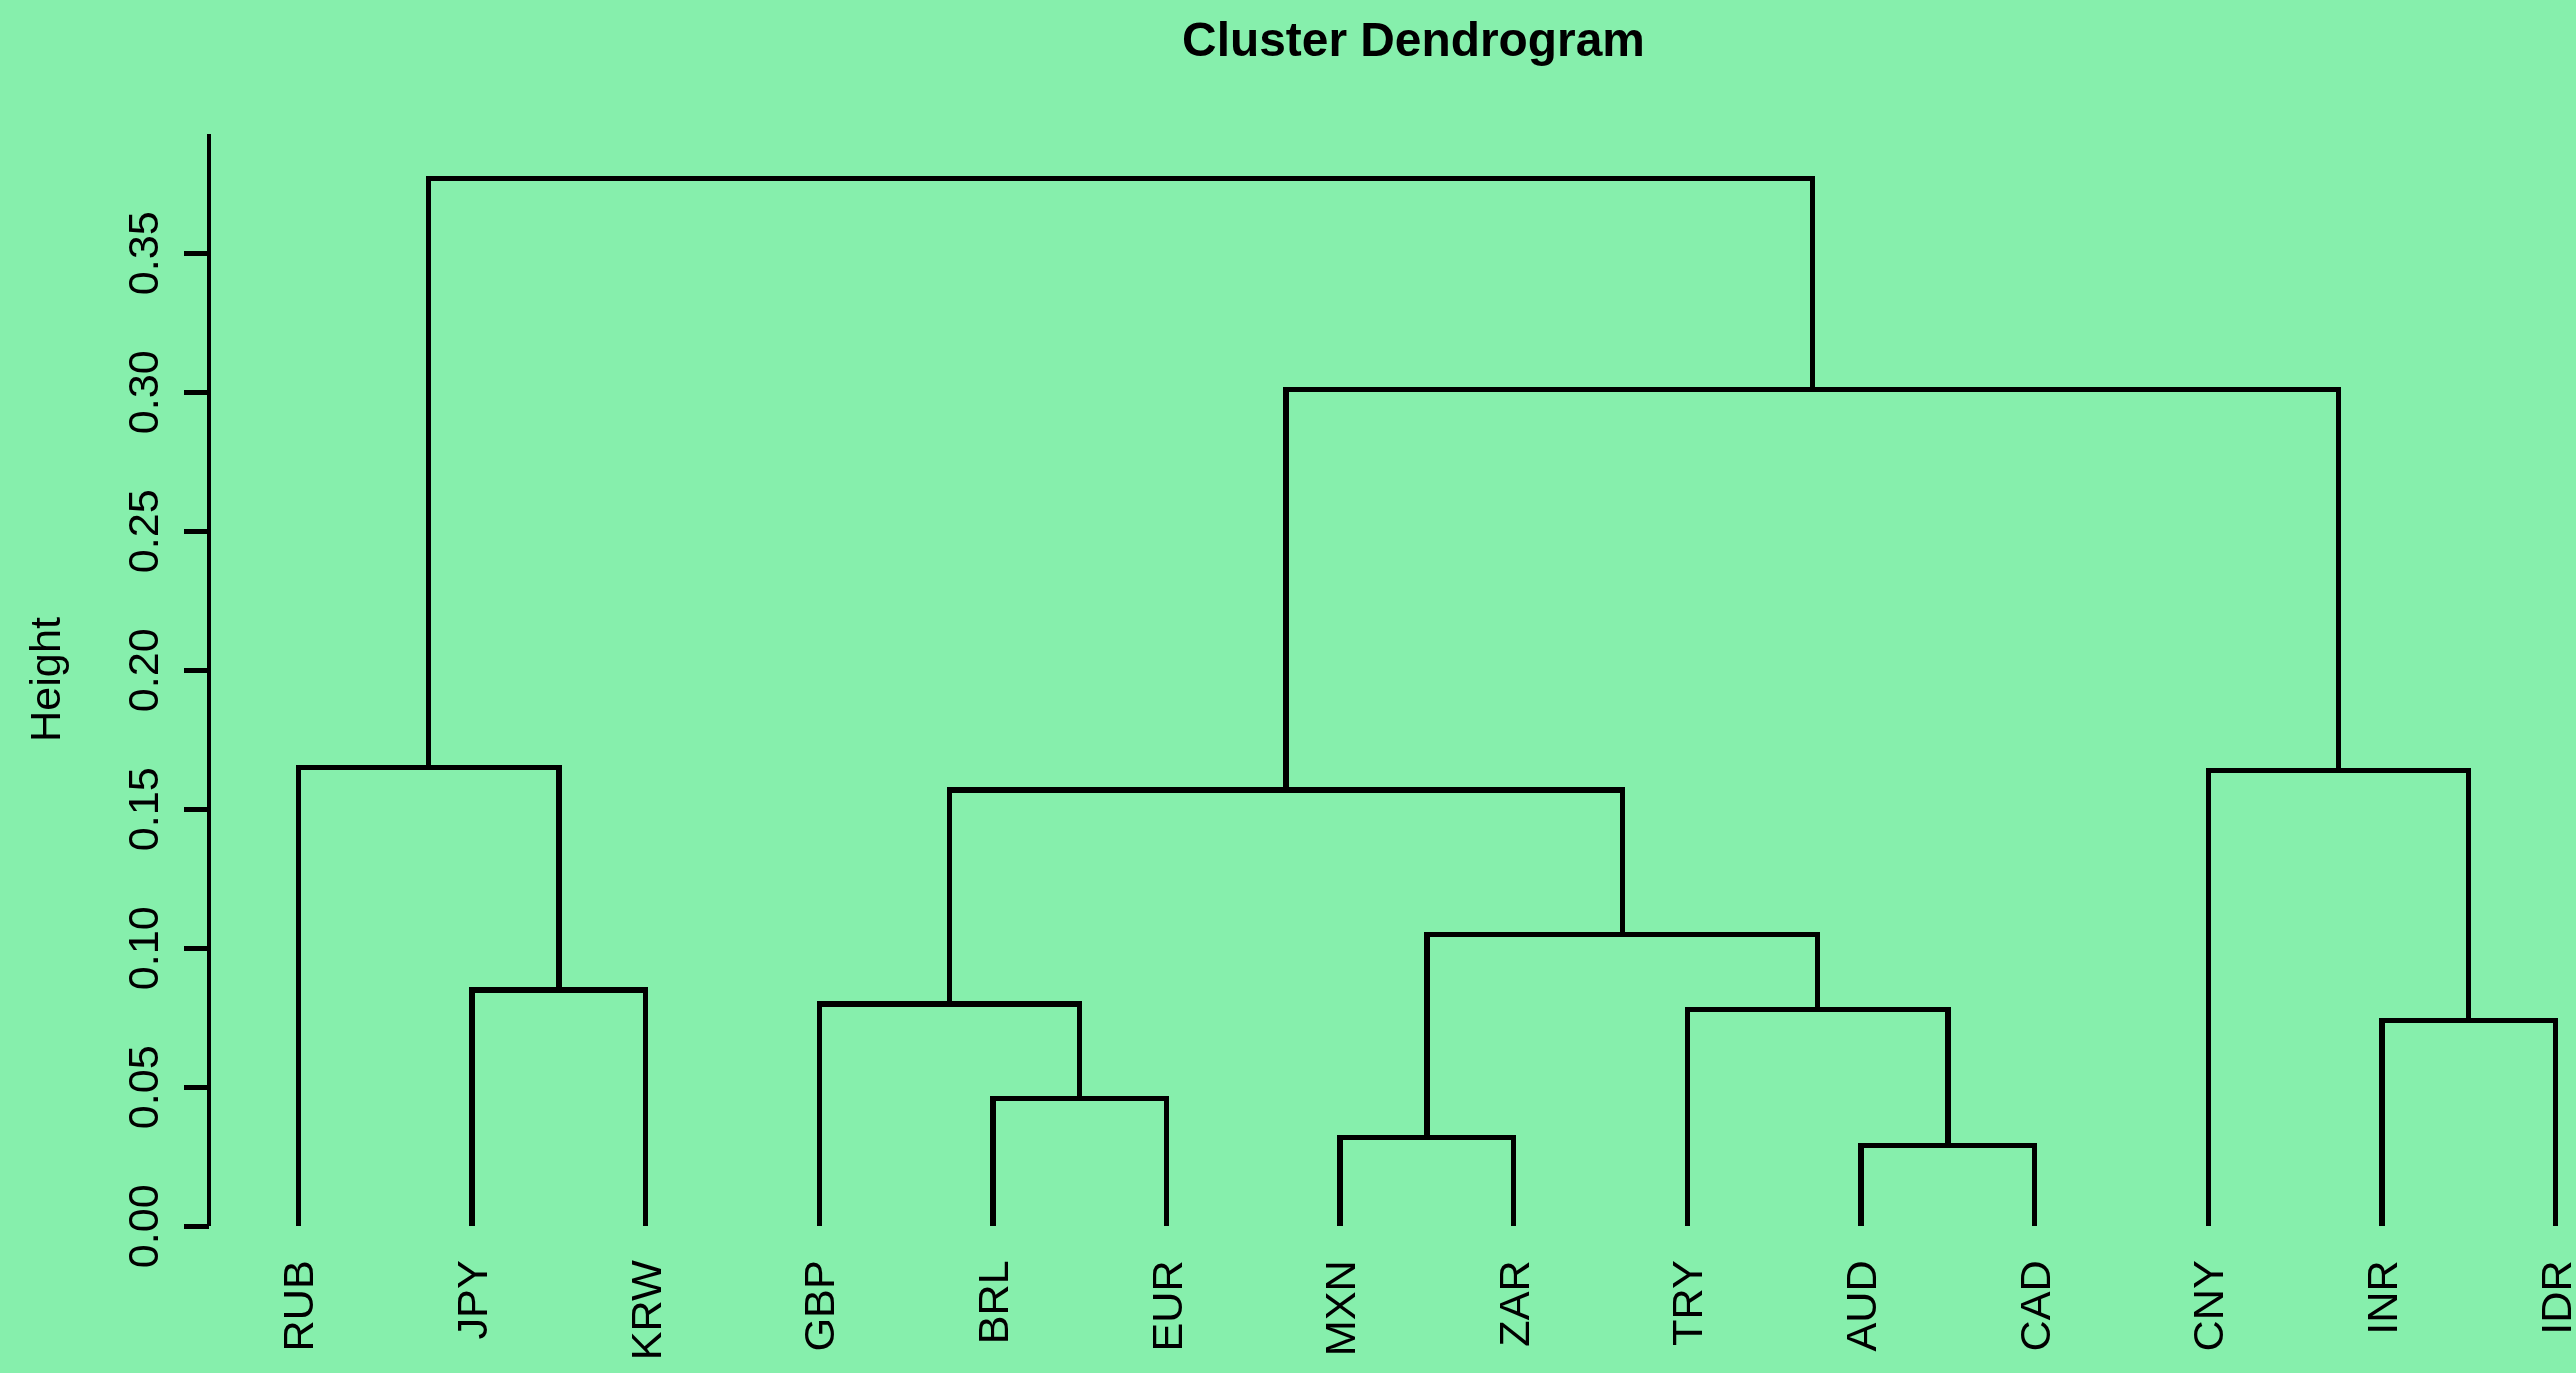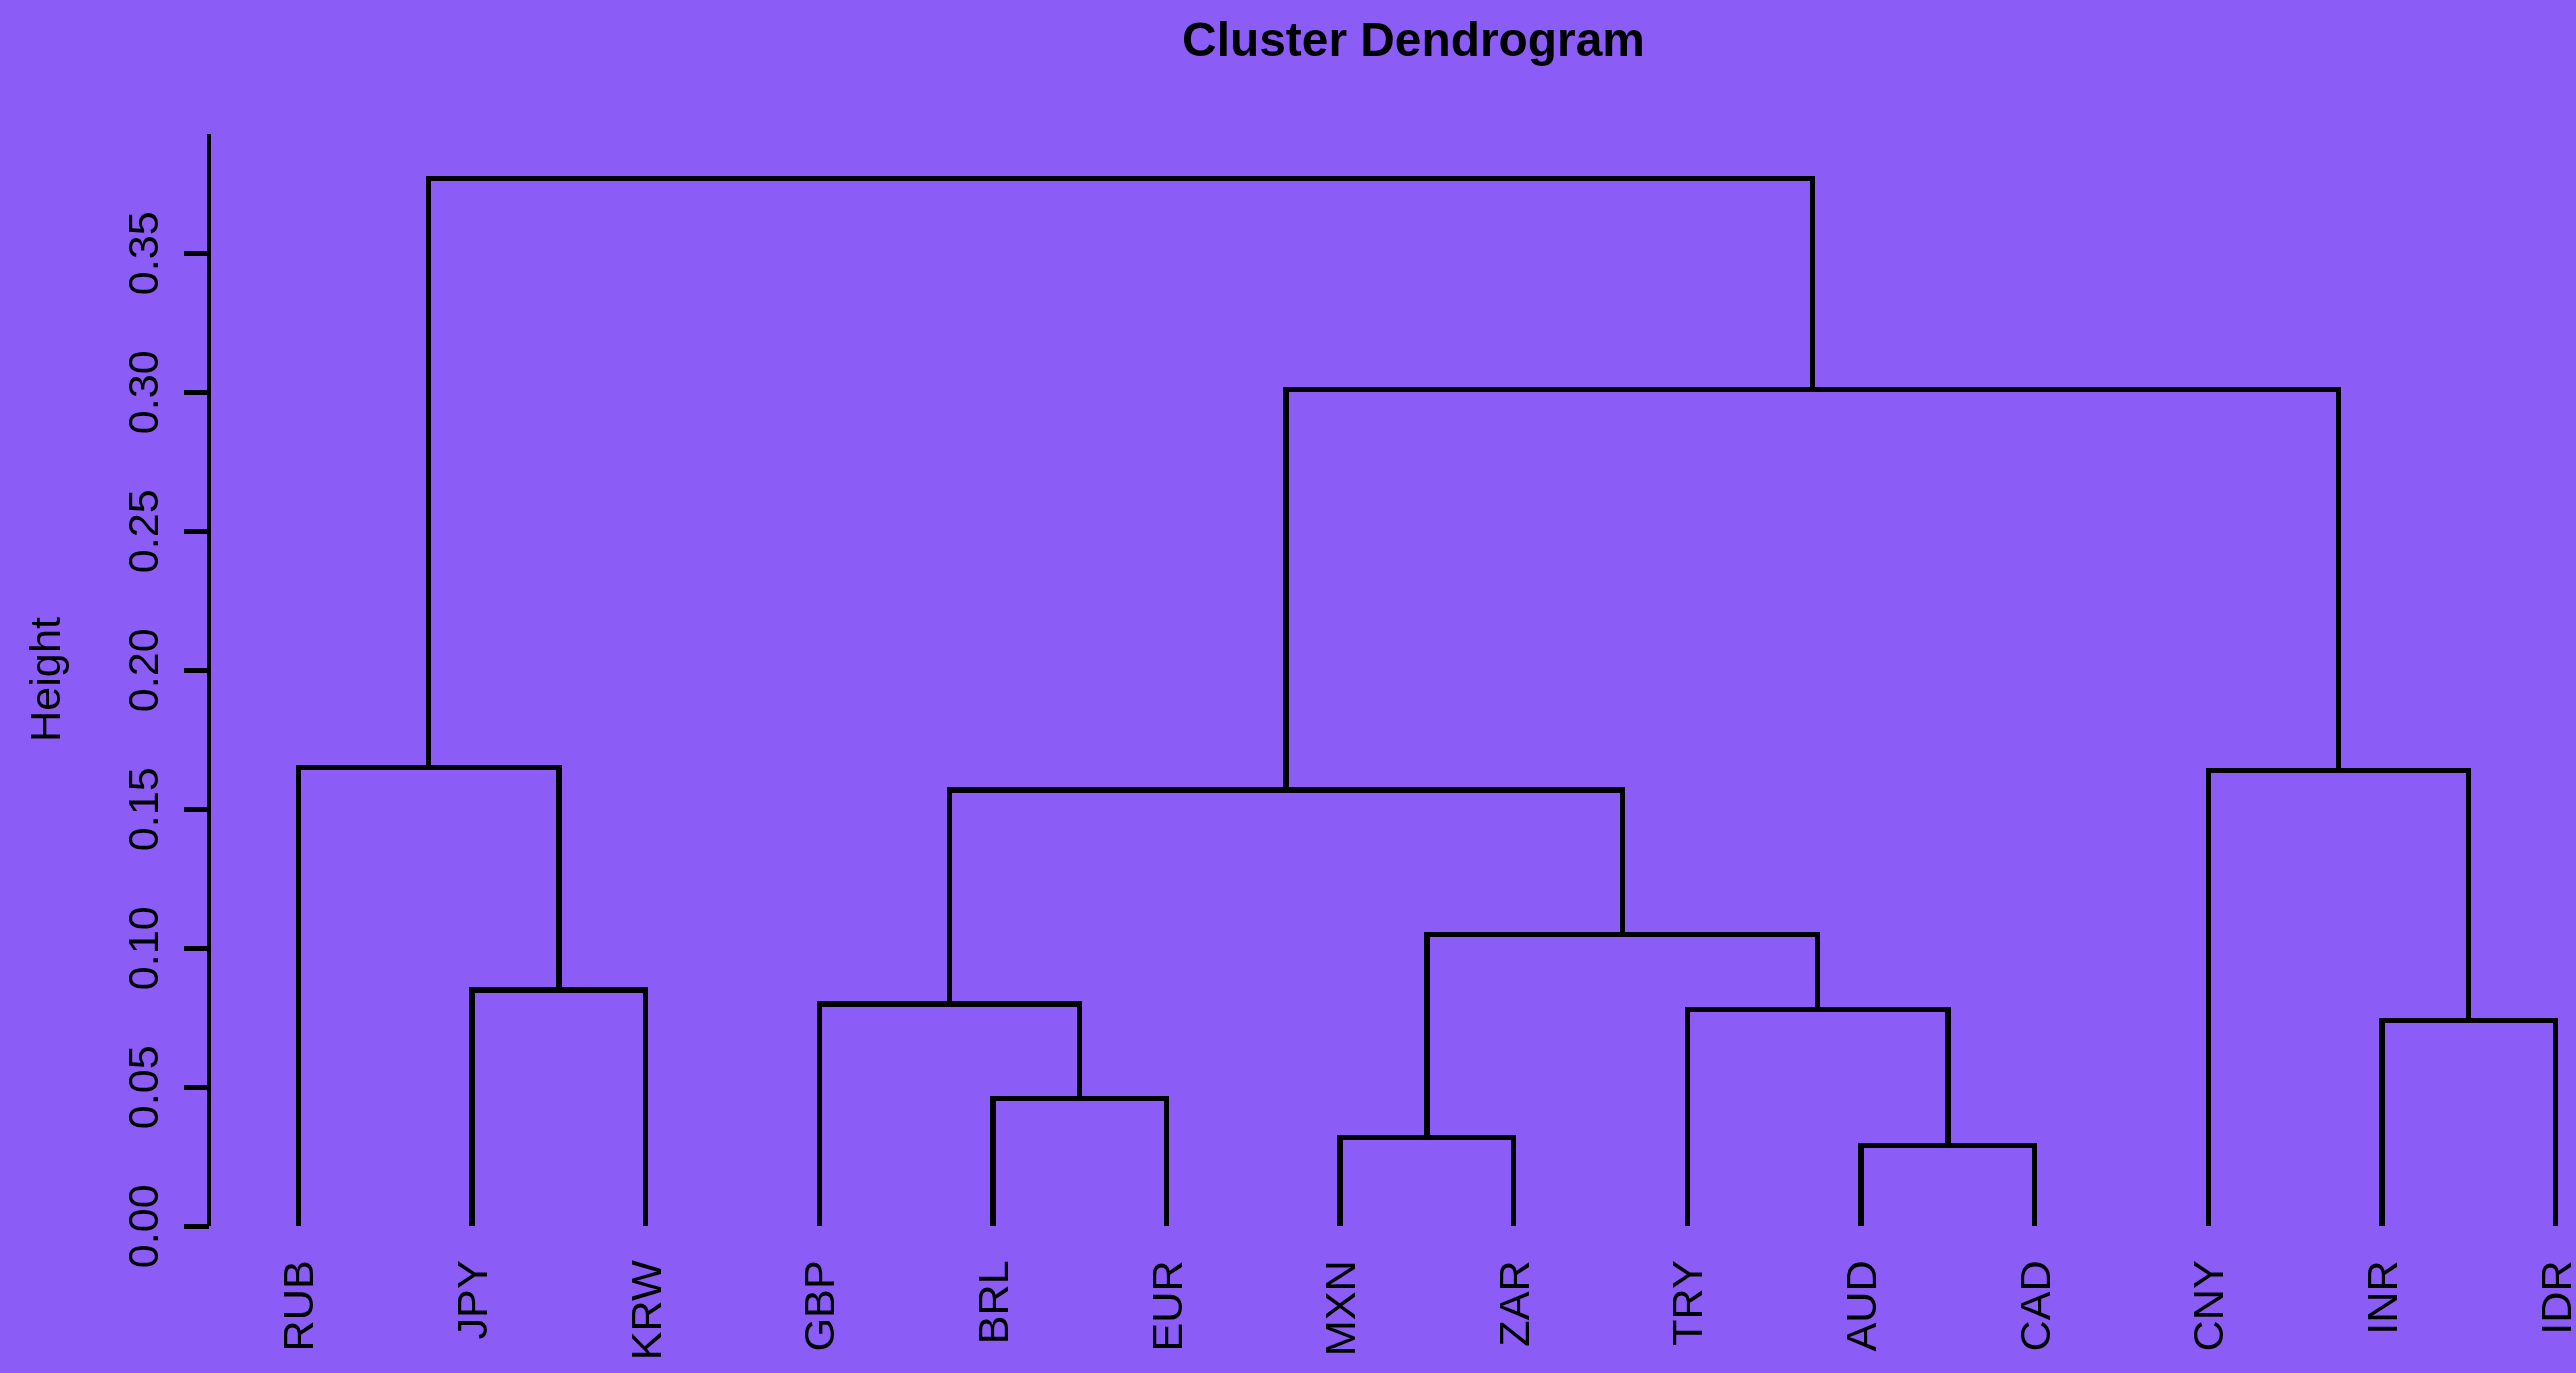--- a/index.html
+++ b/index.html
@@ -4,21 +4,21 @@
 <style>
   html, body {
     margin: 0;
     padding: 0;
     background: #ffffff;
   }
   .figure {
     position: relative;
     width: 2576px;
     height: 1373px;
-    background: #8b5cf6;
+    background: #86efac;
     font-family: "Liberation Sans", sans-serif;
   }
   .figure svg {
     position: absolute;
     left: 0;
     top: 0;
     width: 100%;
     height: 100%;
   }
   .chart-title {

